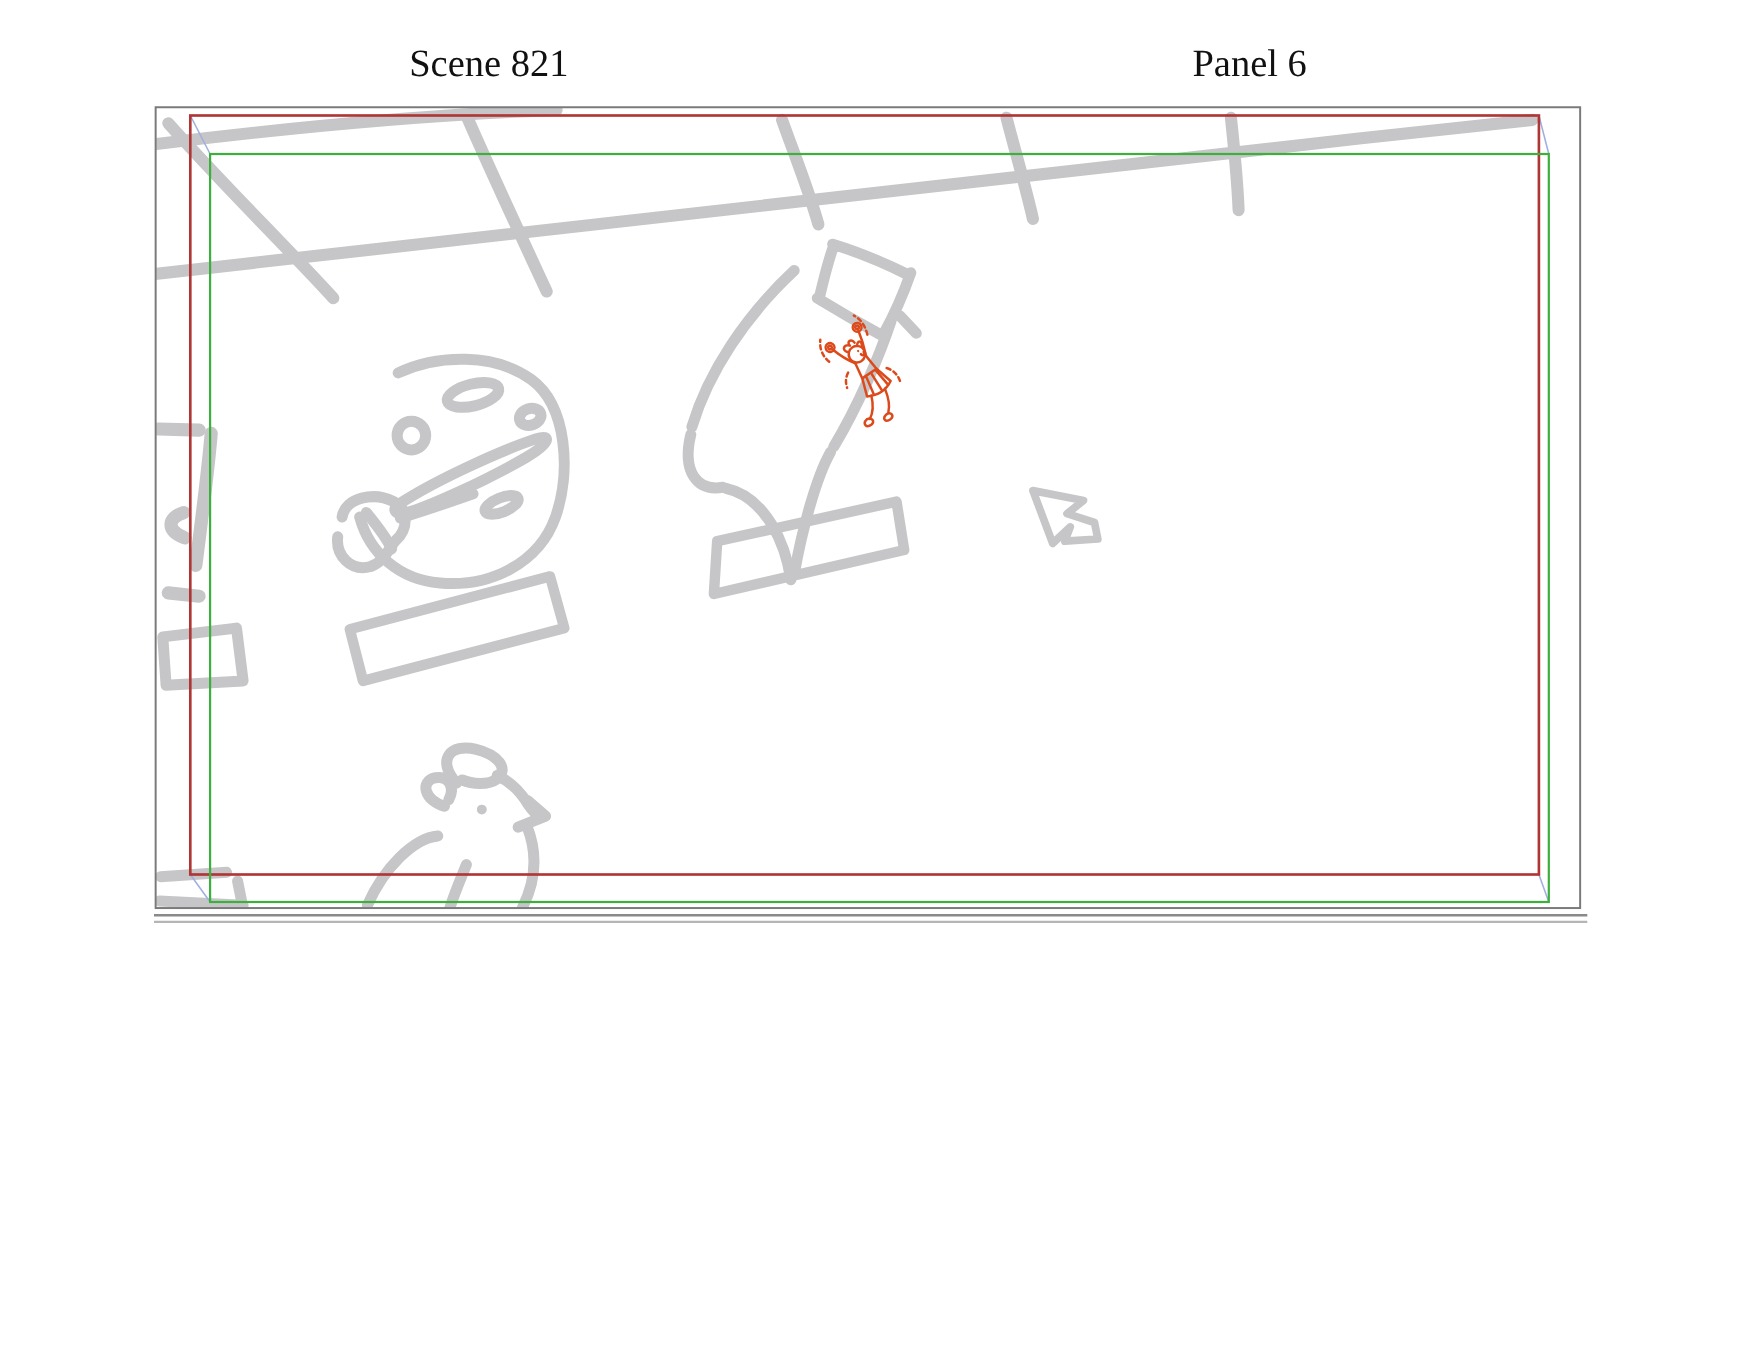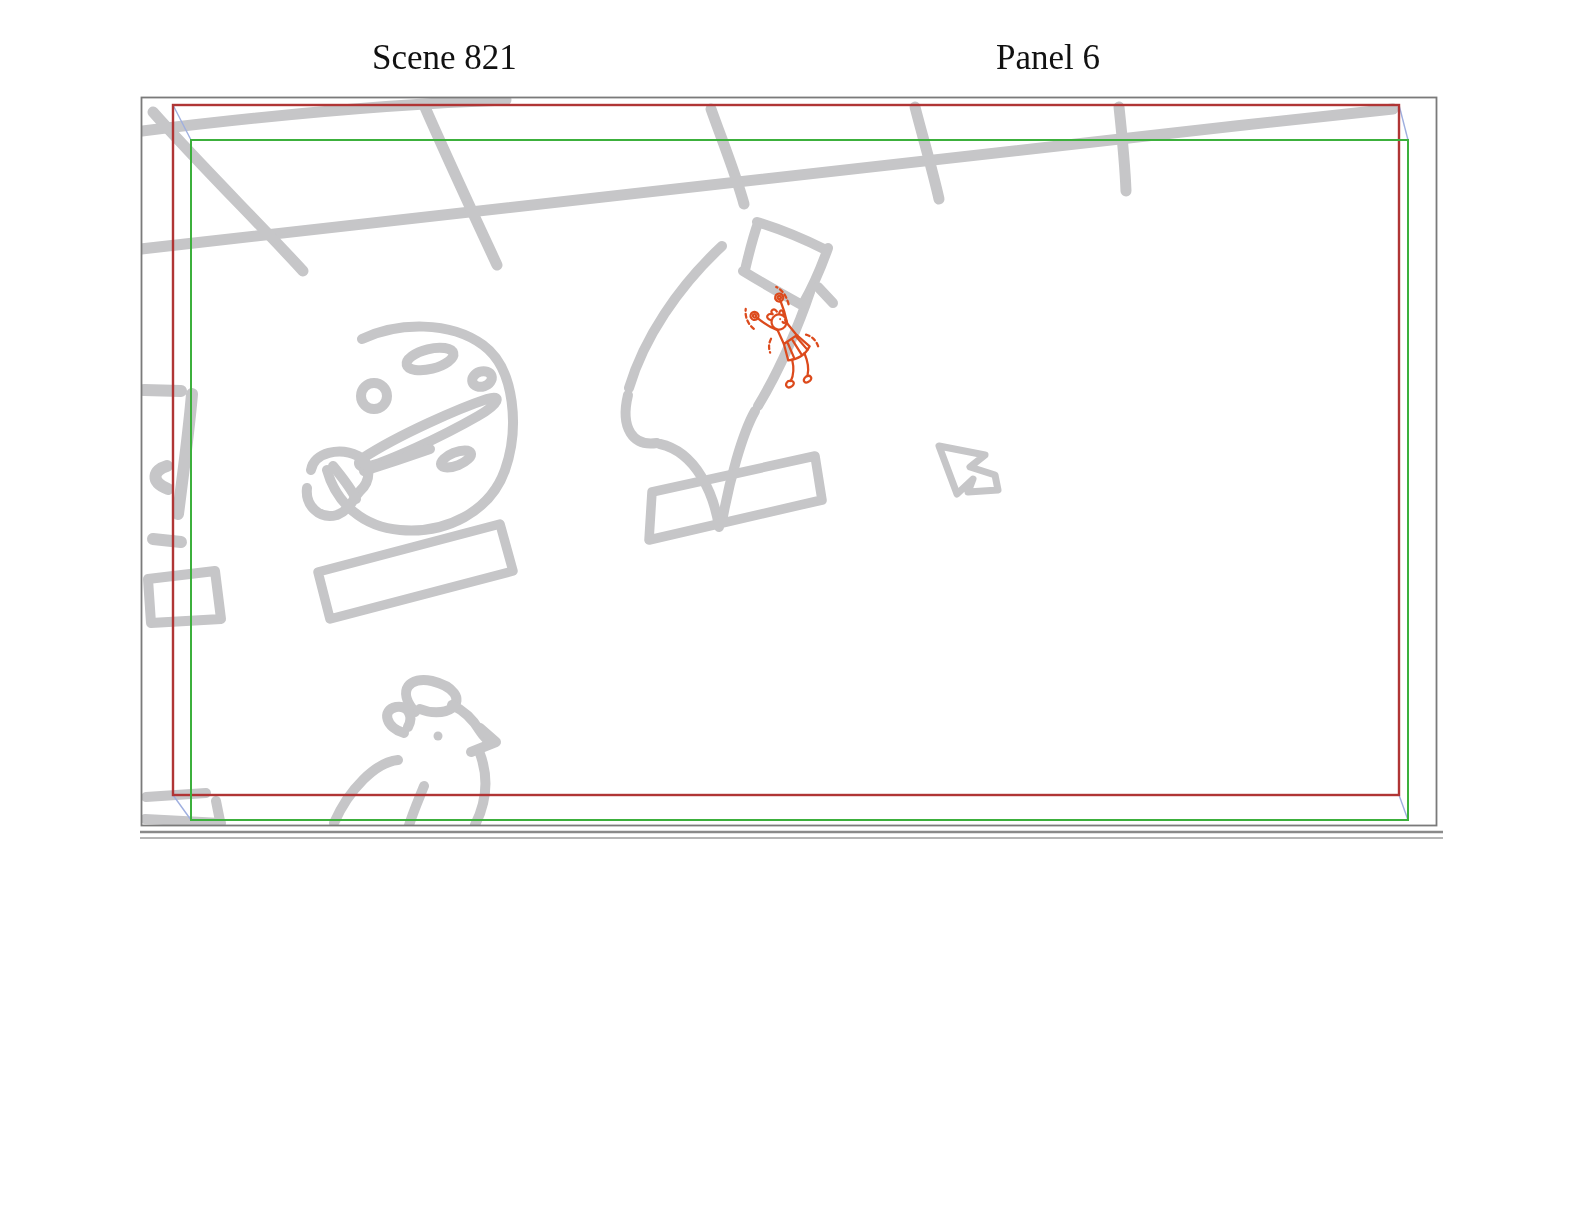--- a/index.html
+++ b/index.html
@@ -5,21 +5,21 @@
   html,body{margin:0;padding:0;background:#ffffff;}
   .page{
     position:relative;width:1584px;height:1224px;background:#ffffff;overflow:hidden;
     font-family:Liberation Serif, serif;
   }
   .title{
     position:absolute;top:40px;font-size:35px;line-height:36px;color:var(--text,#111);
     white-space:pre;letter-spacing:0px;
   }
   .title.scene{left:372px;}
-  .title.panel{left:996px;}
+  .title.panel{left:1084px;}
   svg.canvas{position:absolute;left:0;top:0;width:1584px;height:1224px;display:block;}
   .ink{stroke:var(--ink,#c6c6c8);fill:none;stroke-linecap:round;stroke-linejoin:round;}
   .ink-fill{fill:var(--ink,#c6c6c8);stroke:none;}
   .accent{stroke:var(--accent,#dc4a1c);fill:none;stroke-linecap:round;stroke-linejoin:round;}
   .accent-fill{fill:var(--accent,#dc4a1c);stroke:none;}
   .frame-border{stroke:var(--frame-border,#7a7a7a);fill:none;stroke-width:1.8;}
   .cam-start{stroke:var(--camera-start,#b03535);fill:none;stroke-width:2.4;}
   .cam-end{stroke:var(--camera-end,#3cb03c);fill:none;stroke-width:2;}
   .connector{stroke:var(--connector,#9fafdf);fill:none;stroke-width:1.4;}
   .rule-dark{stroke:var(--rule,#8a8a8a);stroke-width:2.4;}

